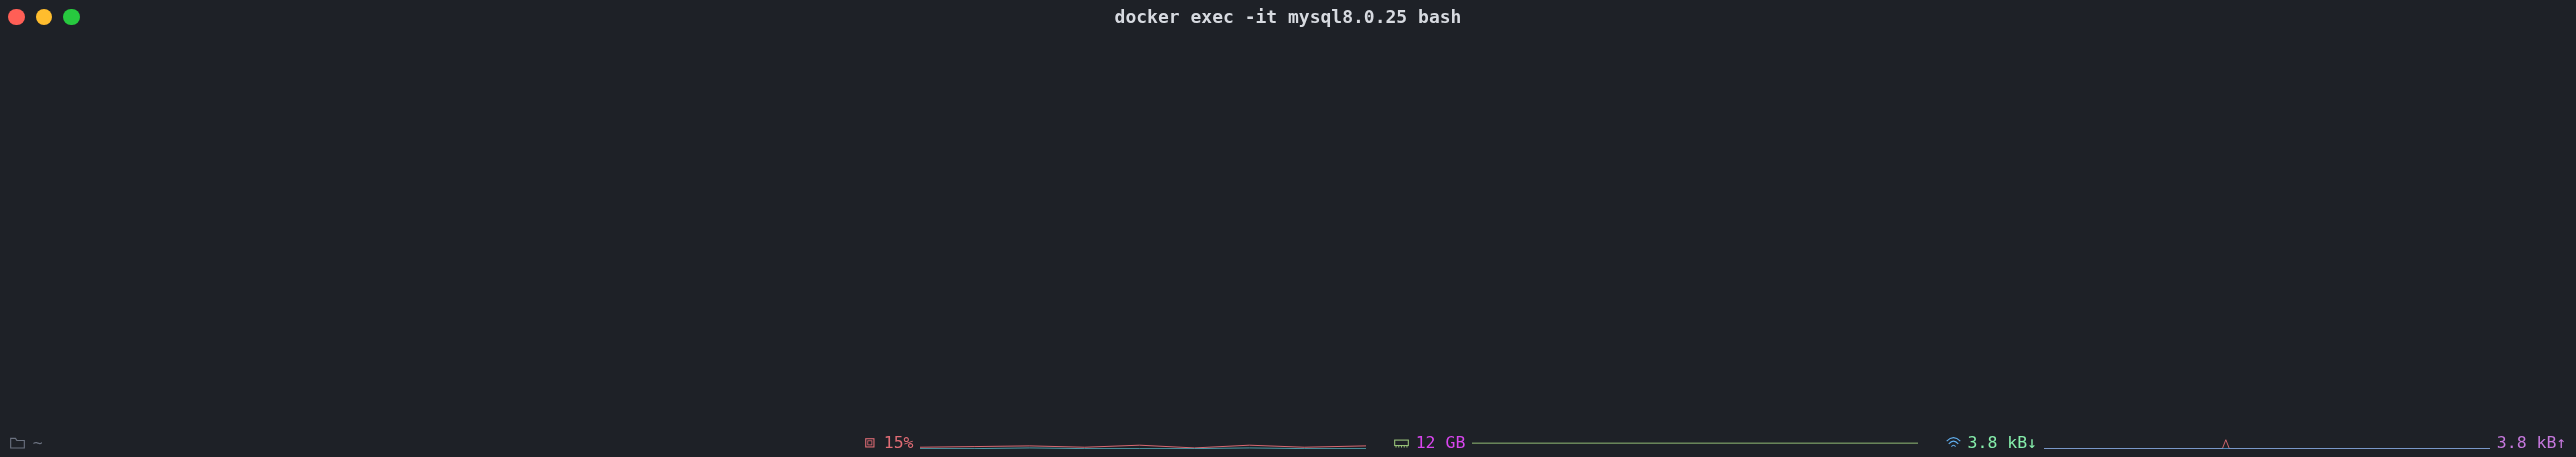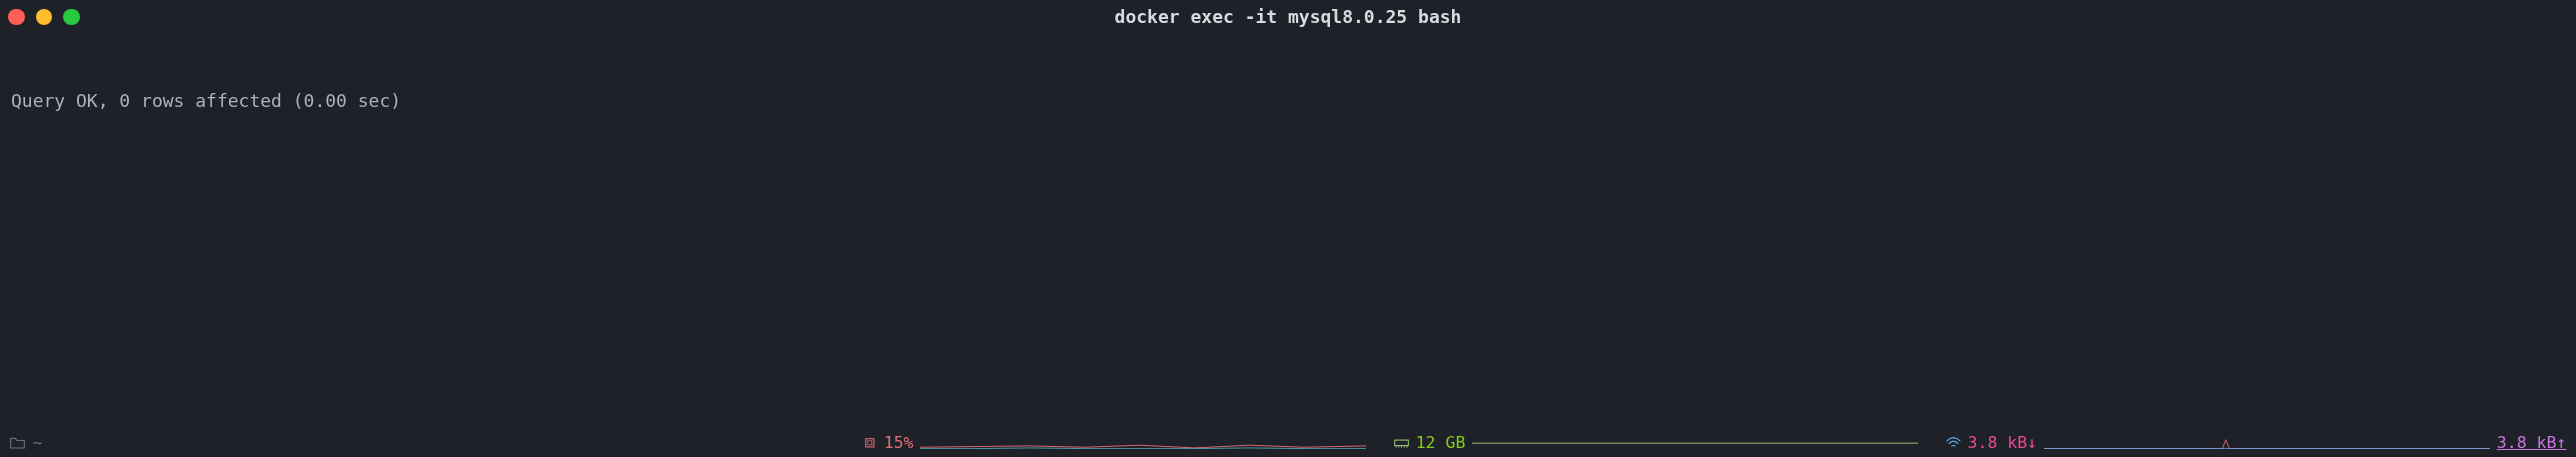--- a/index.html
+++ b/index.html
@@ -70,38 +70,37 @@
     height: 12.3px;
     position: relative;
   }
   .sparkline svg { display: block; }
   .icon-folder, .icon-cpu, .icon-ram, .icon-net {
     display: inline-flex;
     align-items: center;
   }
   .flex-grow { flex: 1 1 auto; }
   .cpu-pct { color: #e06c75; text-align: center; }
-  .ram-val { color: #84cc16; }
-  .net-down { color: #ec4899; }
-  .net-up { color: #c678dd; text-decoration: underline; }
+  .ram-val { color: #d946ef; }
+  .net-down { color: #86efac; }
+  .net-up { color: #c678dd; }
 </style>
 </head>
 <body>
 
 <div class="titlebar">
   <div class="traffic-lights">
     <div class="traffic-light tl-red"></div>
     <div class="traffic-light tl-yellow"></div>
     <div class="traffic-light tl-green"></div>
   </div>
   <div class="title">docker exec -it mysql8.0.25 bash</div>
 </div>
 
 <div class="terminal">
-  <div class="line">Query OK, 0 rows affected (0.00 sec)</div>
   <div class="line"></div>
   <div class="line"></div>
   
   
   
   
   
   
   
   <div class="line"></div>

